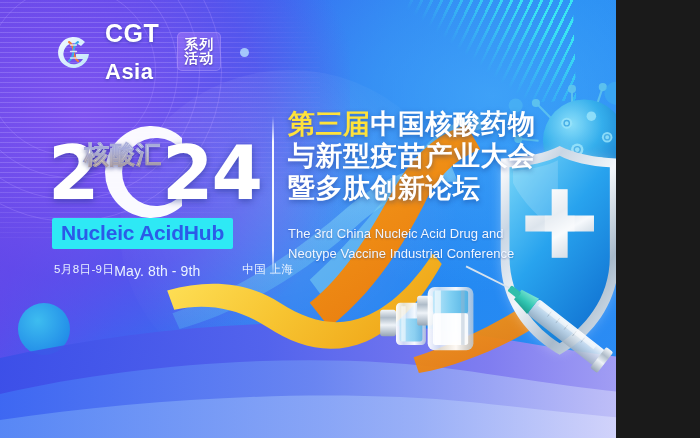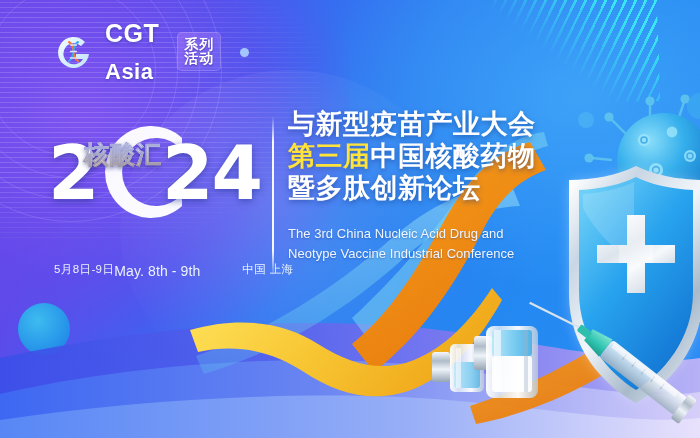--- a/index.html
+++ b/index.html
@@ -1,19 +1,19 @@
 <!DOCTYPE html>
 <html><head>
 <meta charset="utf-8">
 <style>
   html,body{margin:0;padding:0;background:#1a1a1a;}
   body{font-family:"Liberation Sans","DejaVu Sans",sans-serif;}
 
   .poster{
-    position:relative;width:700px;height:438px;overflow:hidden;
+    position:relative;width:616px;height:438px;overflow:hidden;
     background:#1d4ed8;
   }
 
   
   .bg-base{position:absolute;inset:0;
     background:linear-gradient(110deg,#6A47E8 0%,#5A4BEA 14%,#3C63F0 30%,#2C7FF0 52%,#2489F2 74%,#2C8CF4 100%);}
 
   .bg-right-glow{position:absolute;right:-60px;top:-40px;width:460px;height:340px;
     background:radial-gradient(ellipse at 60% 40%,rgba(70,170,250,.75) 0%,rgba(45,140,245,0) 68%);}
 
@@ -354,37 +354,40 @@
 
   <div class="yearblock">
     <div class="year-digits">
       <div class="yr yr-2">2</div>
       <svg class="bigC" viewBox="0 0 130 120">
         <path d="M104,26 A46,46 0 1 0 104,94 L104,82 A34,34 0 1 1 104,38 Z" fill="#FFFFFF" opacity=".97"></path>
       </svg>
       <div class="yr yr-24">24</div>
       <div class="hexuihui">核酸汇</div>
     </div>
+    <div class="acidhub">
+      <span>Nucleic AcidHub</span>
+    </div>
   </div>
 
   <div class="meta">
     <div class="meta-col">
       <div class="meta-cn">5月8日-9日</div>
       <div class="meta-en">May. 8th - 9th</div>
     </div>
     <div class="meta-col">
       <div class="meta-cn">中国  上海</div>
     </div>
   </div>
 
   <div class="divider"></div>
 
   <div class="title">
+    <div class="title-line"><span class="hl">第三届</span><span>中国核酸药物</span></div>
     <div class="title-line">与新型疫苗产业大会</div>
-    <div class="title-line"><span class="hl">第三届</span><span>中国核酸药物</span></div>
     <div class="title-line">暨多肽创新论坛</div>
   </div>
 
   <div class="subtitle">
     <div>The 3rd China Nucleic Acid Drug and</div>
     <div>Neotype Vaccine Industrial Conference</div>
   </div>
 
 </div>
 

